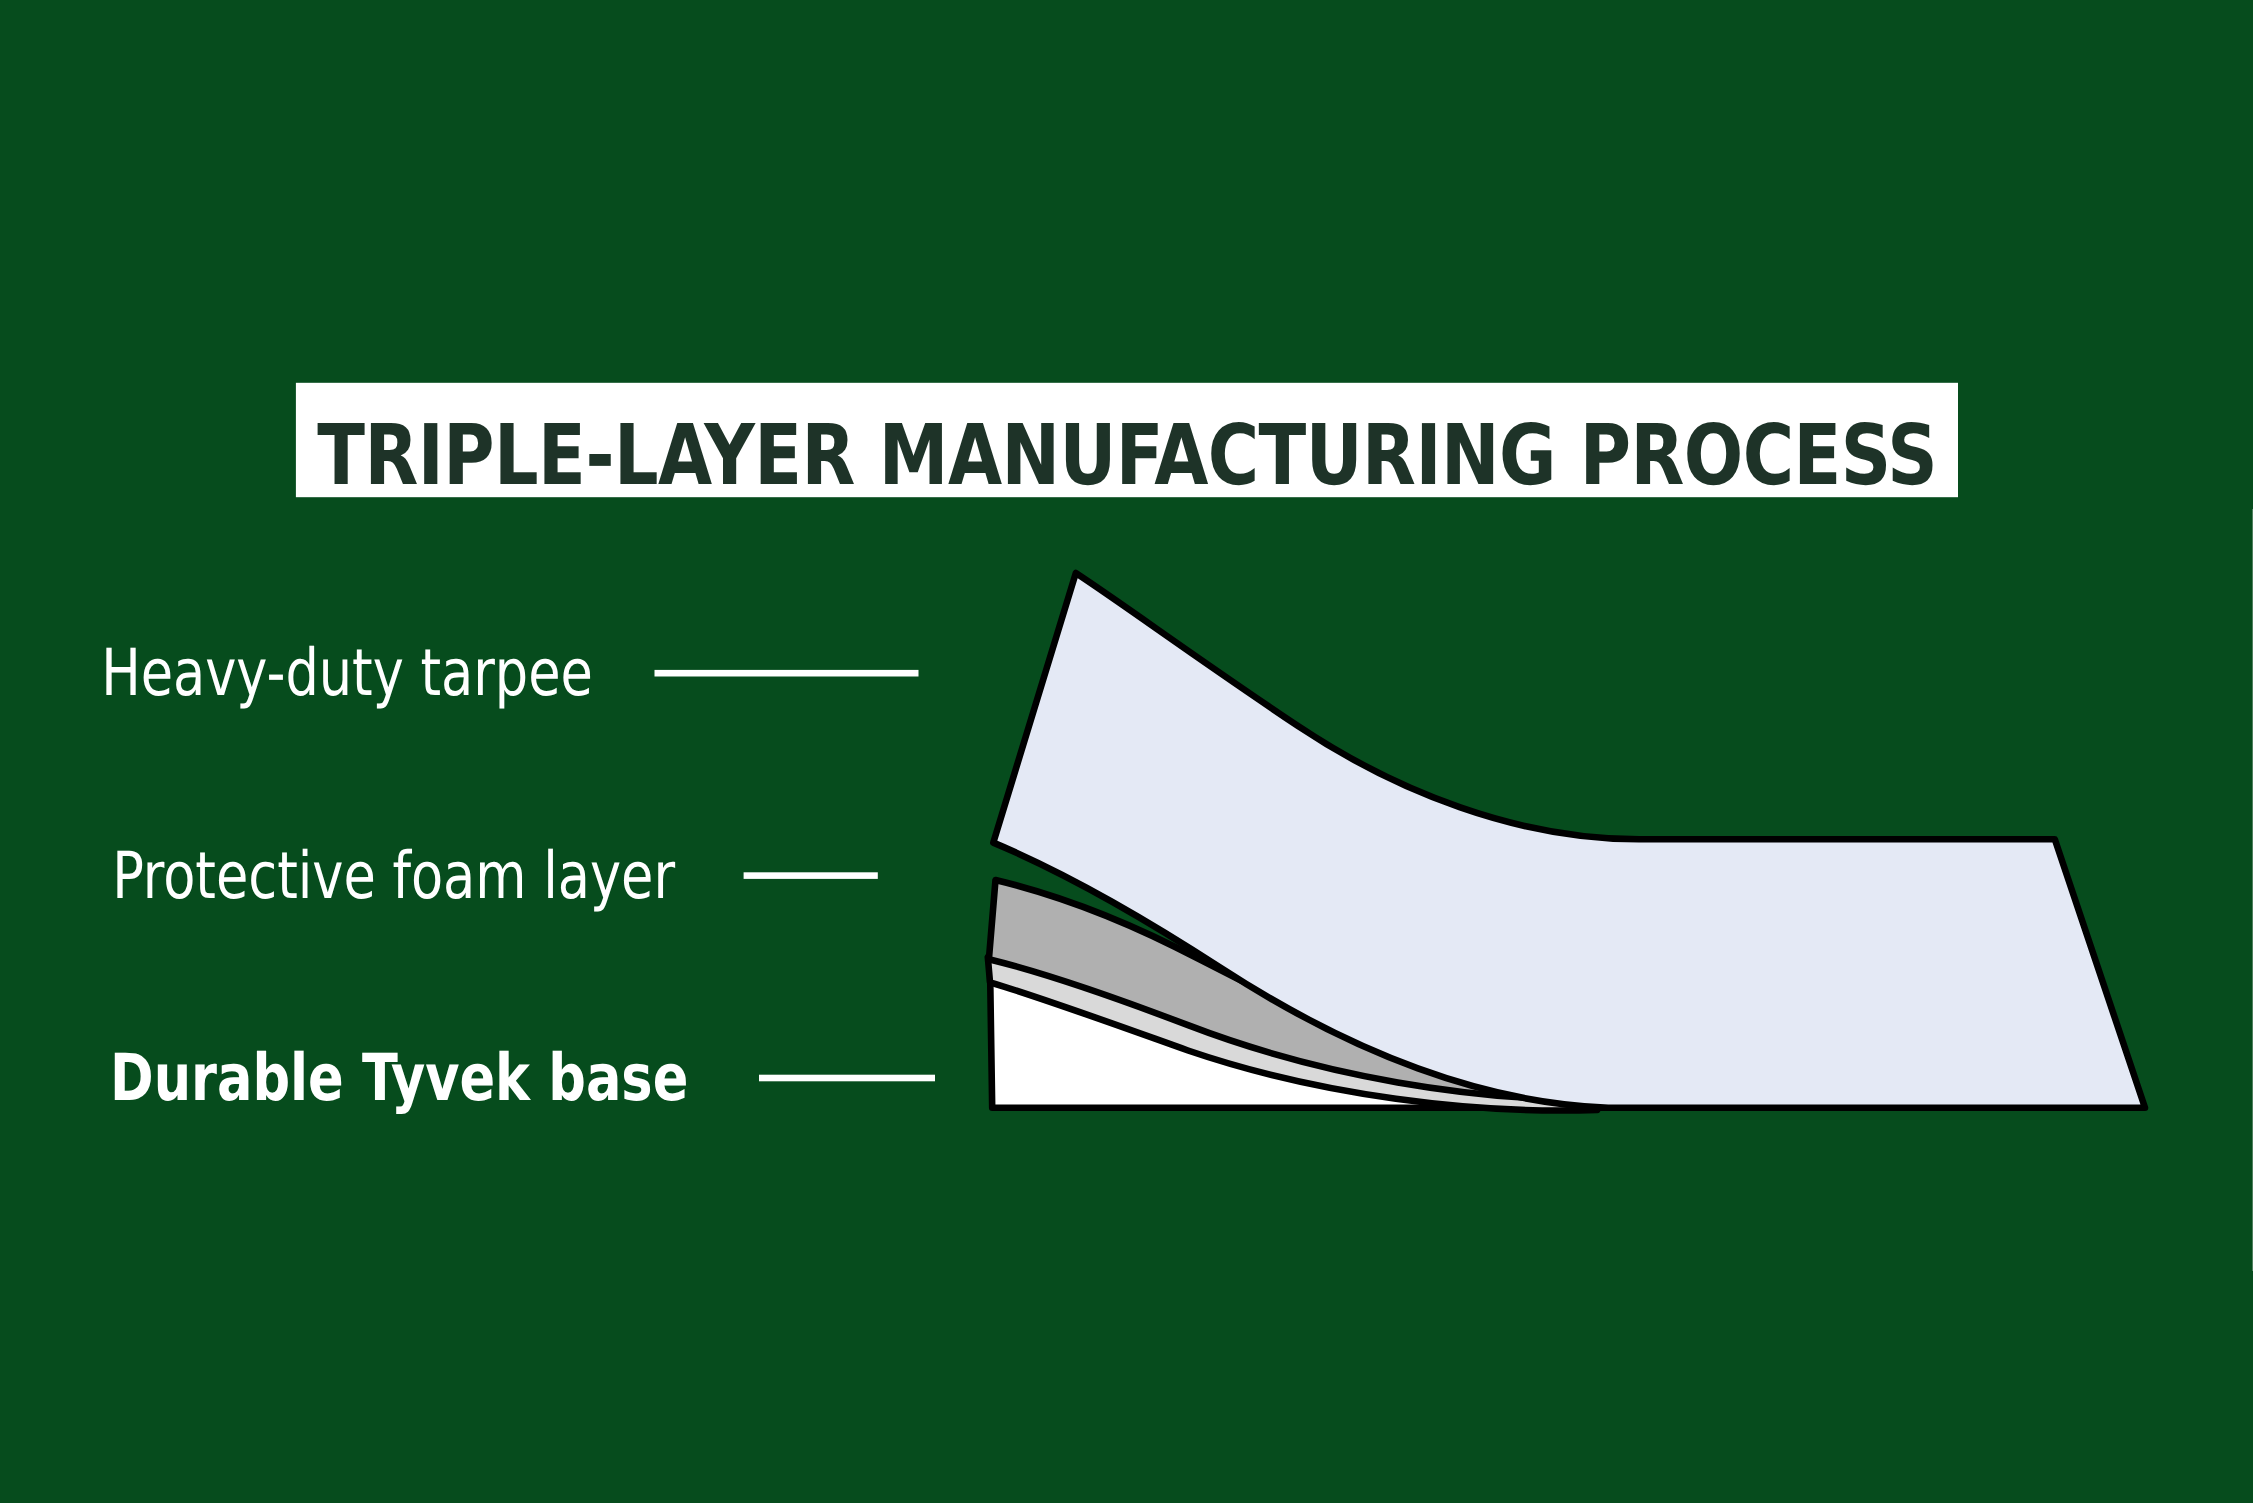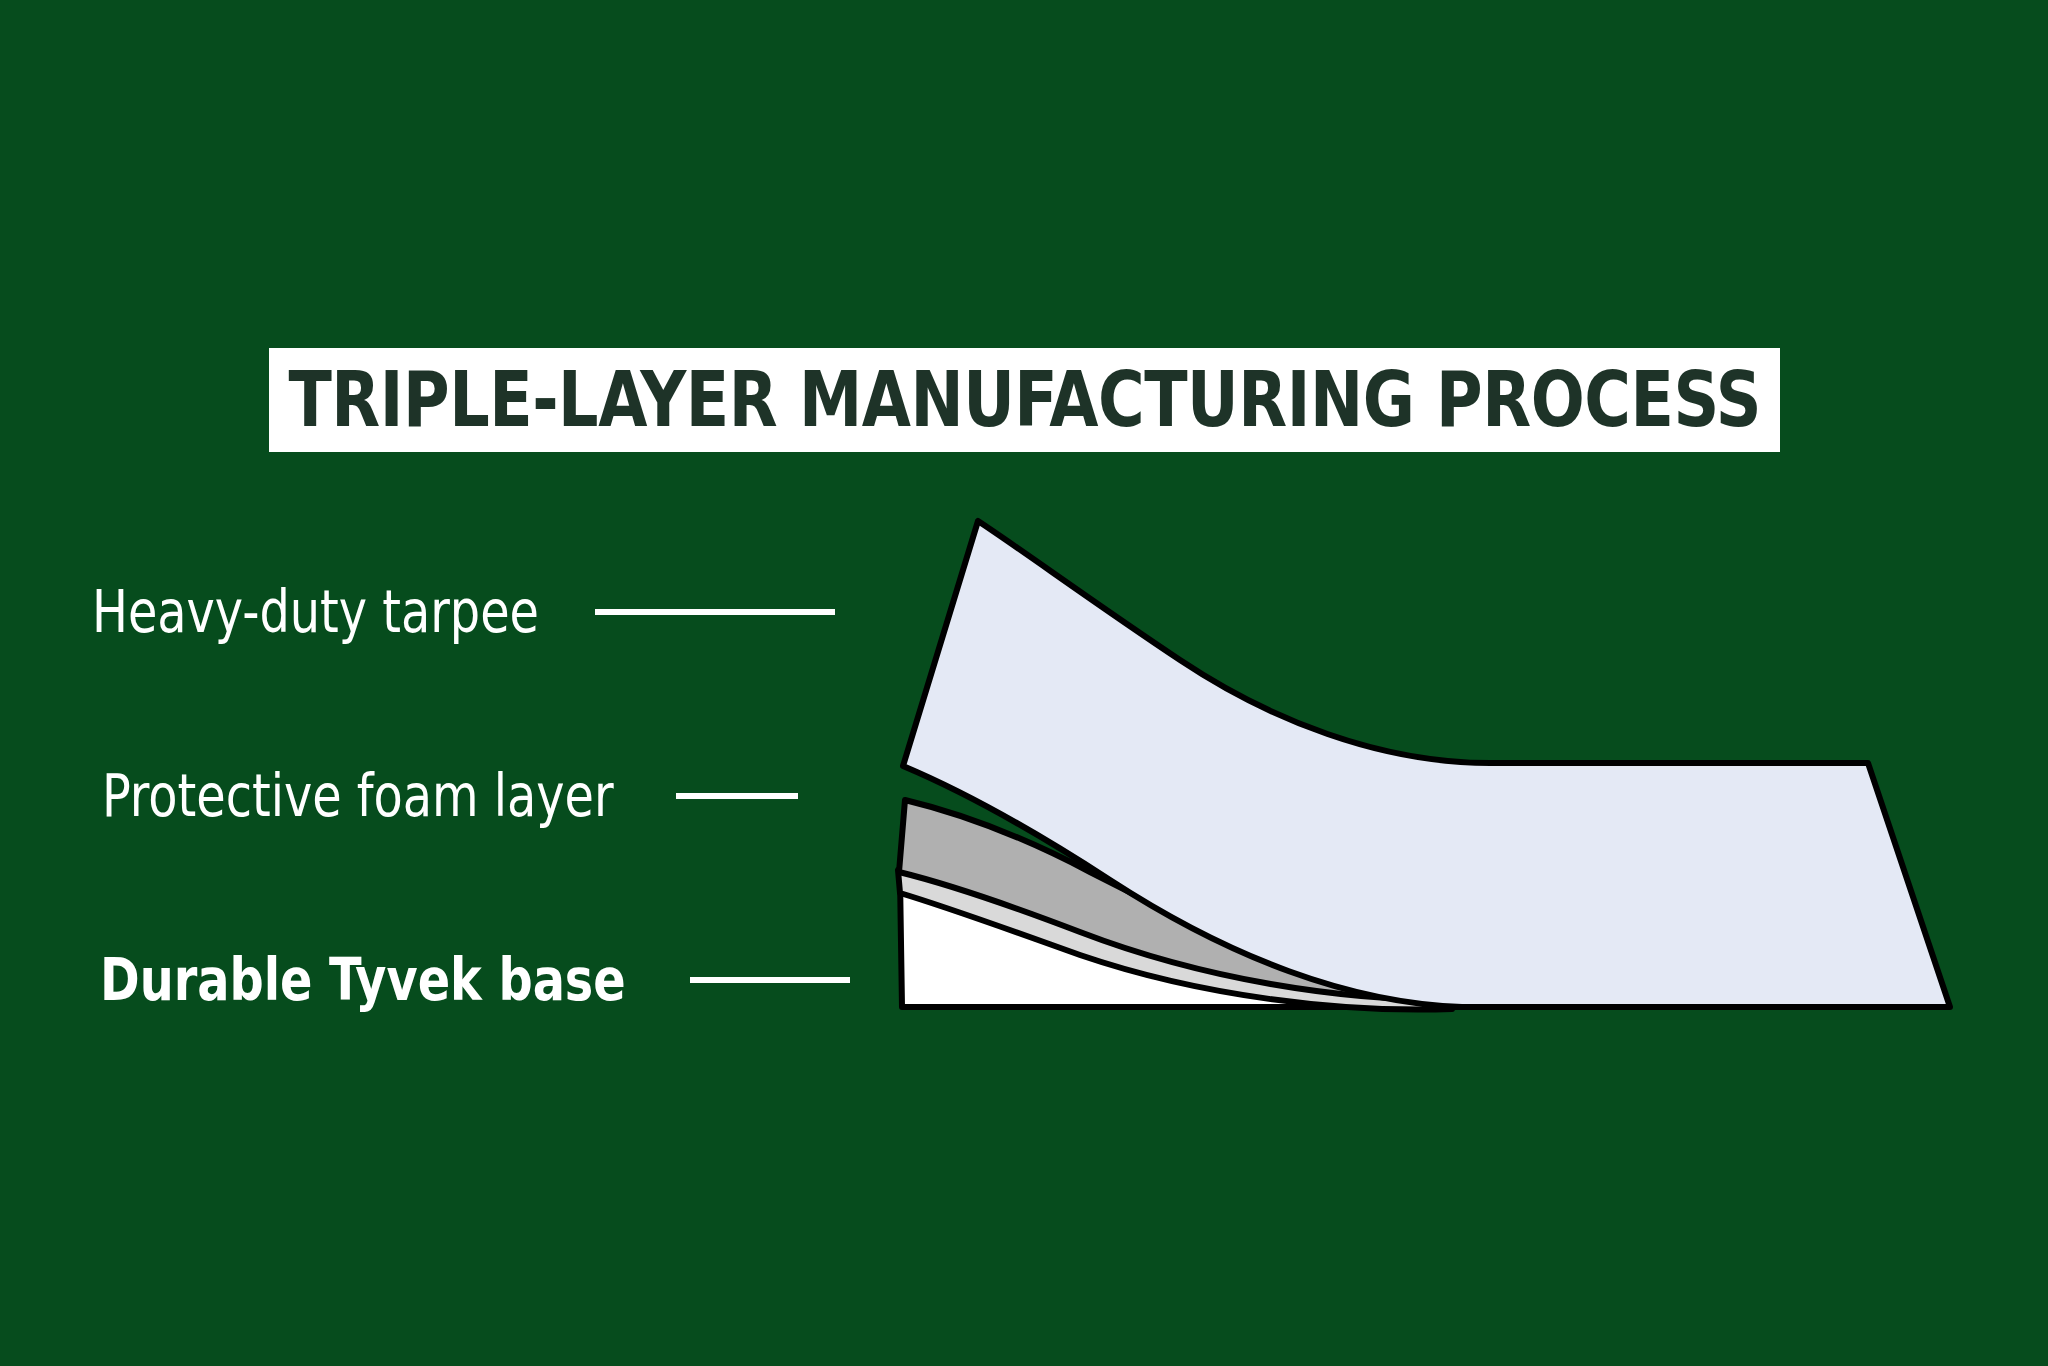--- a/index.html
+++ b/index.html
@@ -21,21 +21,21 @@
 
   
   #title-box {
     position: absolute;
     left: 269px;
     top: 348px;
     width: 1511px;
     height: 104px;
     background: #ffffff;
     display: flex;
-    align-items: center;
+    align-items: flex-end;
     justify-content: center;
     box-sizing: border-box;
   }
   #title-text {
     font-family: "Liberation Sans Narrow", "DejaVu Sans Condensed", "Liberation Sans", sans-serif;
     font-weight: bold;
     font-size: 76px;
     letter-spacing: -0.5px;
     color: #1e3328;
     white-space: nowrap;

